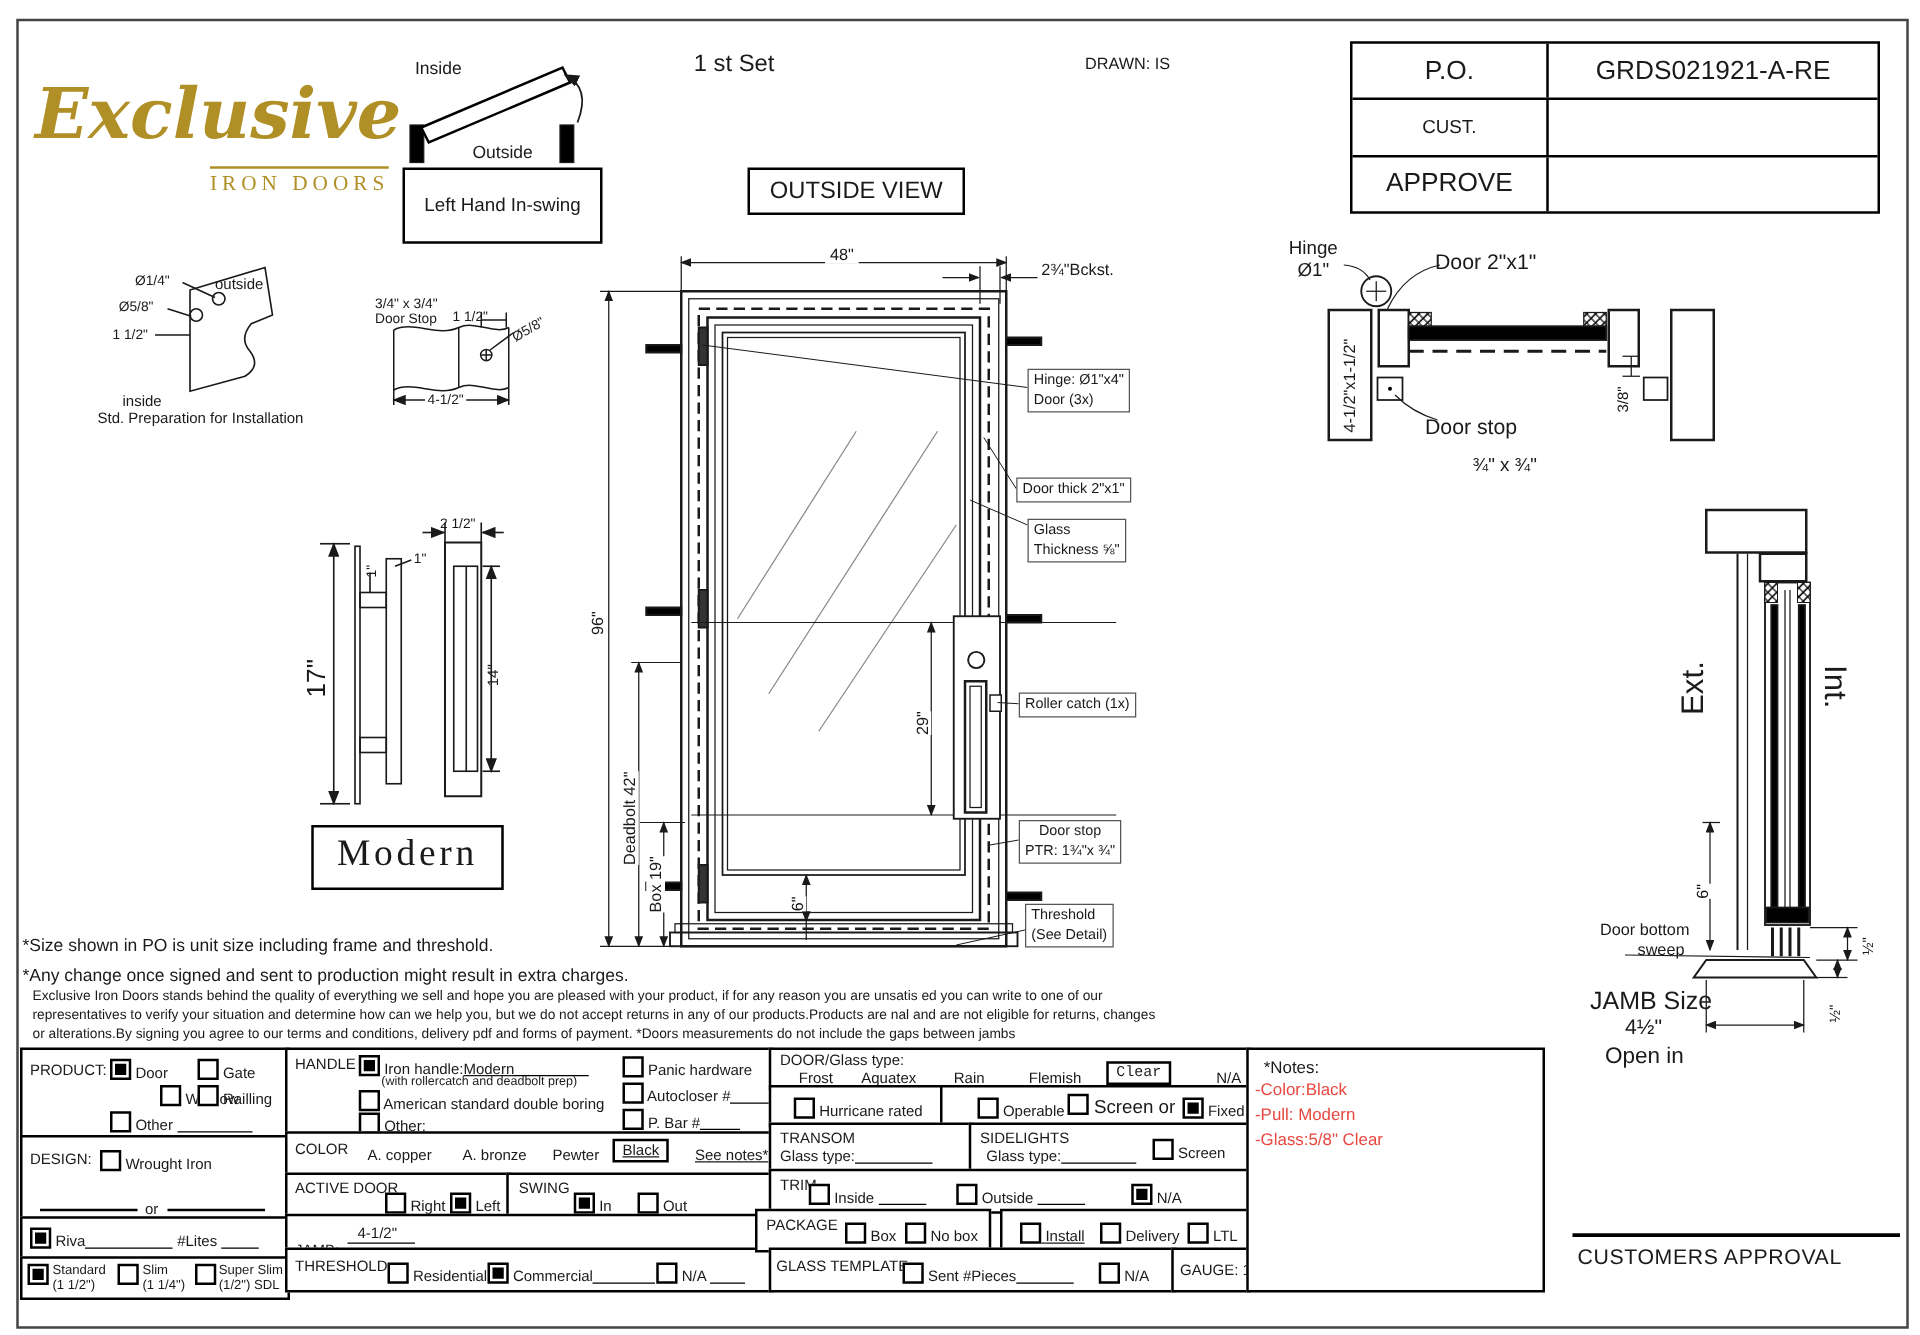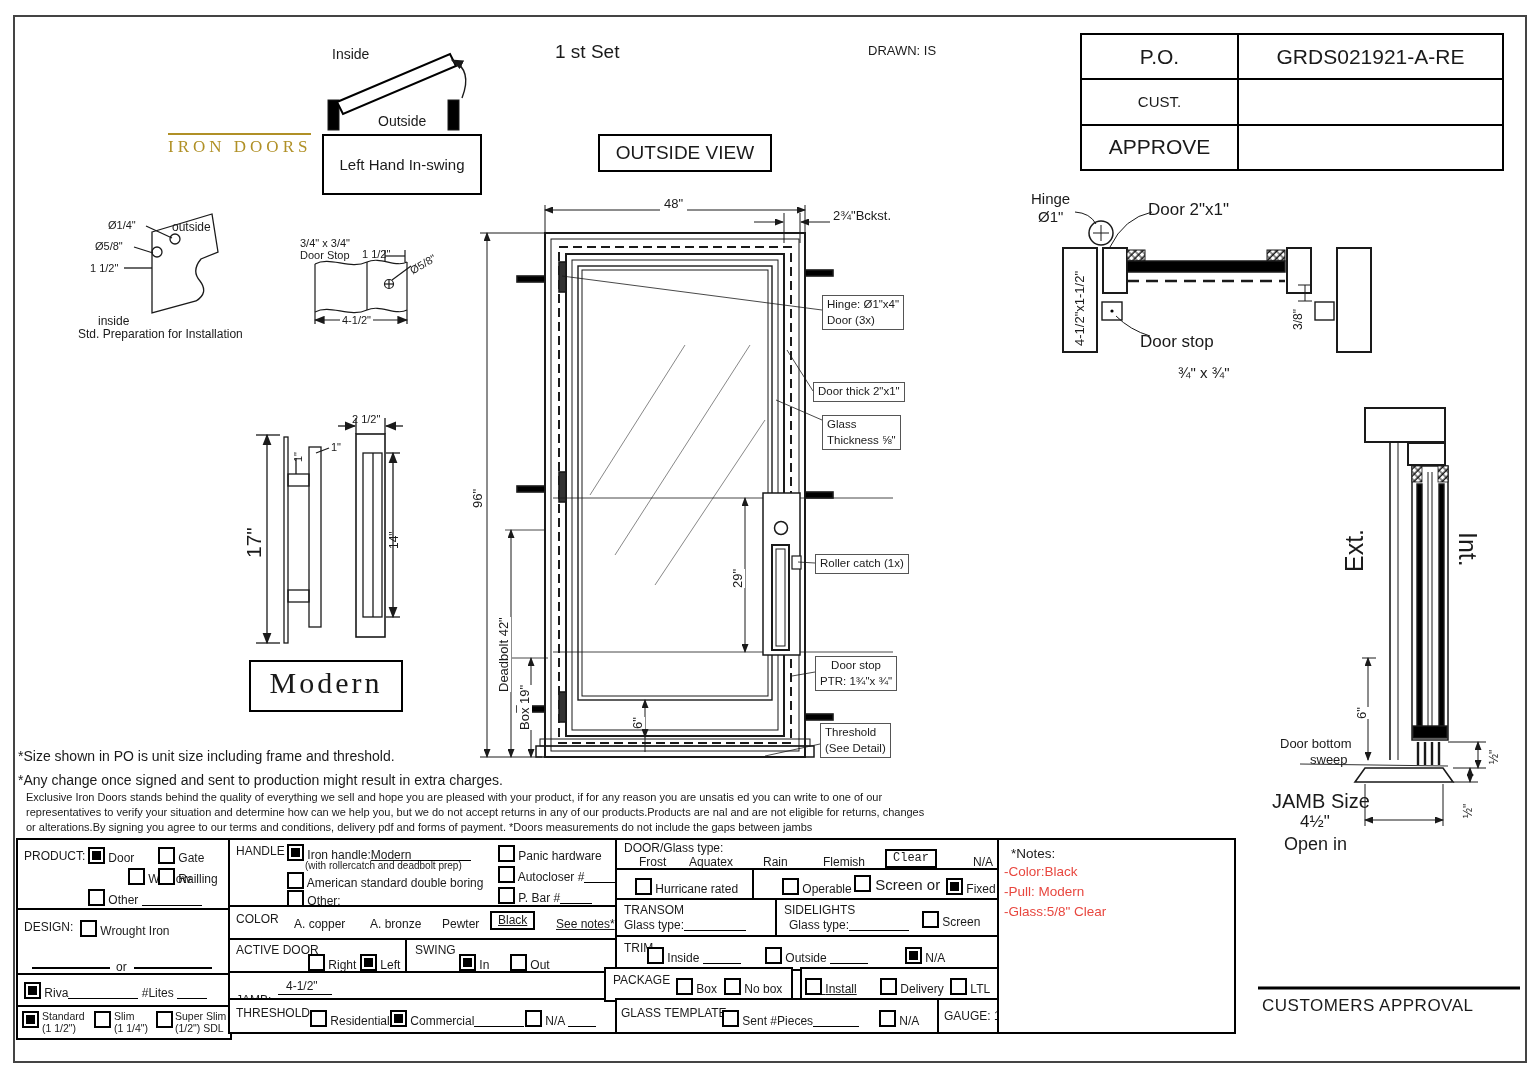--- a/index.html
+++ b/index.html
@@ -224,20 +224,21 @@
       <g stroke-width="1">
         <line x1="1365" y1="784" x2="1365" y2="826"></line>
         <line x1="1443" y1="784" x2="1443" y2="826"></line>
         <line x1="1365" y1="820" x2="1443" y2="820" marker-start="url(#as)" marker-end="url(#ae)"></line>
       </g>
     </g>
 
     <line x1="1258" y1="988" x2="1520" y2="988" stroke="#000" stroke-width="3"></line>
   </svg>
 
+  <div class="abs logo" style="left:28px;top:58px;font-size:56px;">Exclusive</div>
   <div class="abs" style="left:168px;top:133px;font-size:17px;letter-spacing:4px;color:#b09026;font-family:'Liberation Serif',serif;border-top:2px solid #b09026;padding-top:2px;">IRON DOORS</div>
 
   <div class="abs t14" style="left:332px;top:46px;">Inside</div>
   <div class="abs t14" style="left:378px;top:113px;">Outside</div>
   <div class="abs" style="left:322px;top:134px;width:156px;border:2px solid #000;text-align:center;font-size:15px;padding:20px 0;">Left Hand In-swing</div>
 
   <div class="abs t19" style="left:555px;top:41px;">1 st Set</div>
   <div class="abs t13" style="left:868px;top:43px;">DRAWN: IS</div>
   <div class="abs" style="left:598px;top:134px;width:170px;border:2px solid #000;text-align:center;font-size:19px;padding:6px 0;">OUTSIDE VIEW</div>
 
@@ -437,21 +438,21 @@
     <span class="abs" style="left:148px;top:10px;"><span class="cb"></span> <span>Outside</span> <span class="u" style="width:38px;"></span></span>
     <span class="abs" style="left:288px;top:10px;"><span class="cb checked"></span> <span>N/A</span></span>
   </div>
 
   <div class="fbox" style="left:604px;top:967px;width:185px;height:31px;font-size:12px;">
     <span class="abs" style="left:7px;top:4px;">PACKAGE</span>
     <span class="abs" style="left:70px;top:9px;"><span class="cb"></span> <span>Box</span></span>
     <span class="abs" style="left:118px;top:9px;"><span class="cb"></span> <span>No box</span></span>
   </div>
   <div class="fbox" style="left:800px;top:967px;width:197px;height:31px;font-size:12px;">
-    <span class="abs" style="left:3px;top:9px;text-decoration:underline;"><span class="cb"></span> <span>Install</span></span>
+    <span class="abs" style="left:14px;top:9px;text-decoration:underline;"><span class="cb"></span> <span>Install</span></span>
     <span class="abs" style="left:78px;top:9px;"><span class="cb"></span> <span>Delivery</span></span>
     <span class="abs" style="left:148px;top:9px;"><span class="cb"></span> <span>LTL</span></span>
   </div>
 
   <div class="fbox" style="left:615px;top:998px;width:322px;height:32px;font-size:12px;">
     <span class="abs" style="left:4px;top:6px;">GLASS TEMPLATE</span>
     <span class="abs" style="left:105px;top:10px;"><span class="cb"></span> <span>Sent #Pieces</span><span class="u" style="width:46px;"></span></span>
     <span class="abs" style="left:262px;top:10px;"><span class="cb"></span> <span>N/A</span></span>
   </div>
   <div class="fbox" style="left:937px;top:998px;width:60px;height:32px;font-size:12px;">

